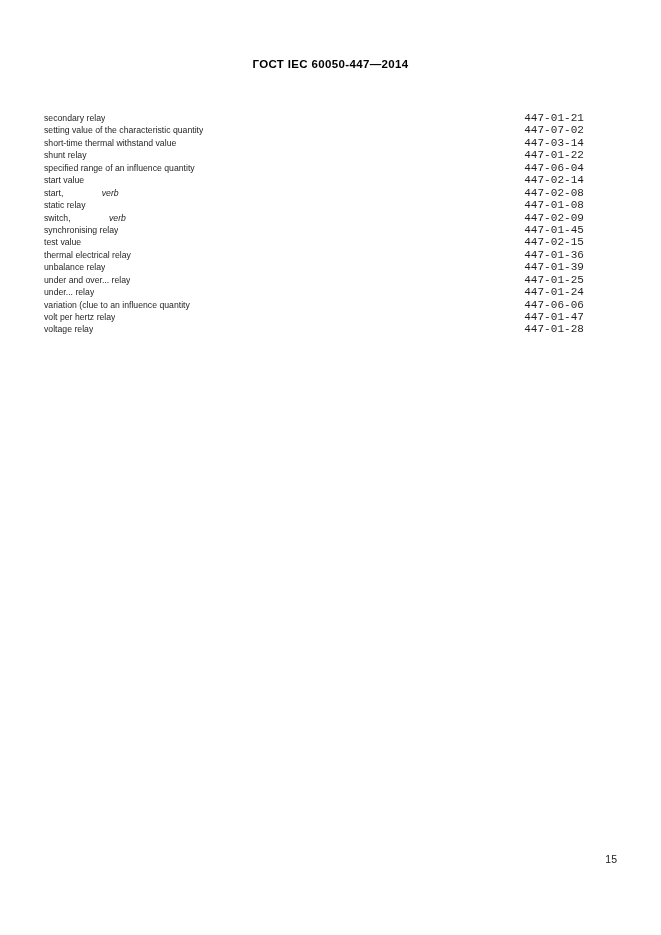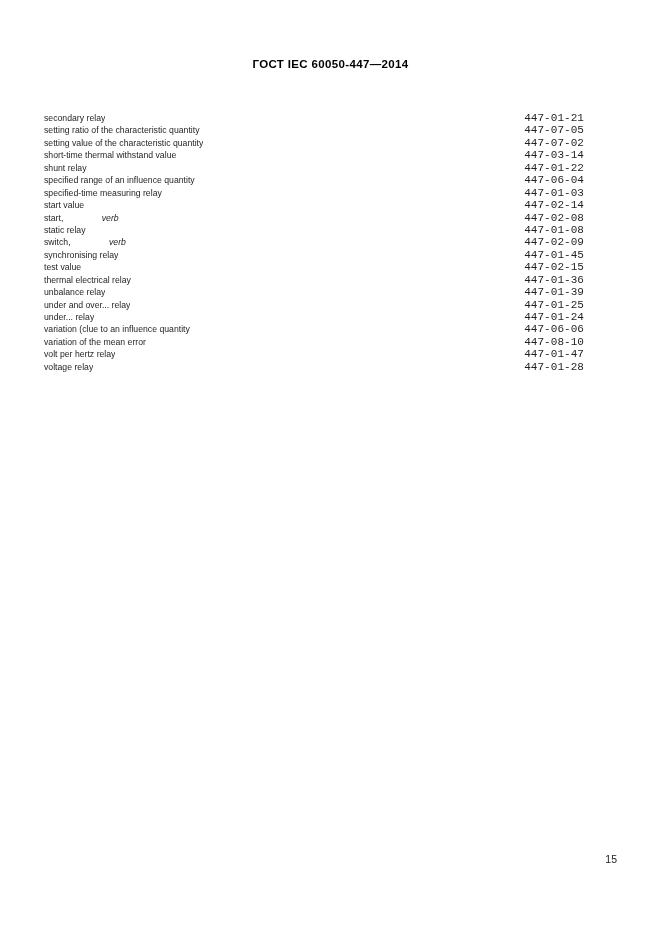--- a/index.html
+++ b/index.html
@@ -84,48 +84,38 @@
 
   <div class="page-header">ГОСТ IEC 60050-447—2014</div>
 
   <div class="index-list">
       <div class="index-entry">
         <span class="entry-term">secondary relay</span>
         <span class="entry-filler"></span>
         <span class="entry-code">447-01-21</span>
       </div>
       <div class="index-entry">
-        <span class="entry-term">setting ratio of the characteristic quantity</span>
-        <span class="entry-filler"></span>
-        <span class="entry-code">447-07-05</span>
-      </div>
-      <div class="index-entry">
         <span class="entry-term">setting value of the characteristic quantity</span>
         <span class="entry-filler"></span>
         <span class="entry-code">447-07-02</span>
       </div>
       <div class="index-entry">
         <span class="entry-term">short-time thermal withstand value</span>
         <span class="entry-filler"></span>
         <span class="entry-code">447-03-14</span>
       </div>
       <div class="index-entry">
         <span class="entry-term">shunt relay</span>
         <span class="entry-filler"></span>
         <span class="entry-code">447-01-22</span>
       </div>
       <div class="index-entry">
         <span class="entry-term">specified range of an influence quantity</span>
         <span class="entry-filler"></span>
         <span class="entry-code">447-06-04</span>
-      </div>
-      <div class="index-entry">
-        <span class="entry-term">specified-time measuring relay</span>
-        <span class="entry-filler"></span>
-        <span class="entry-code">447-01-03</span>
       </div>
       <div class="index-entry">
         <span class="entry-term">start value</span>
         <span class="entry-filler"></span>
         <span class="entry-code">447-02-14</span>
       </div>
       <div class="index-entry">
         <span class="entry-term">start, <span class="verb">verb</span></span>
         <span class="entry-filler"></span>
         <span class="entry-code">447-02-08</span>
@@ -169,25 +159,20 @@
         <span class="entry-term">under... relay</span>
         <span class="entry-filler"></span>
         <span class="entry-code">447-01-24</span>
       </div>
       <div class="index-entry">
         <span class="entry-term">variation (clue to an influence quantity</span>
         <span class="entry-filler"></span>
         <span class="entry-code">447-06-06</span>
       </div>
       <div class="index-entry">
-        <span class="entry-term">variation of the mean error</span>
-        <span class="entry-filler"></span>
-        <span class="entry-code">447-08-10</span>
-      </div>
-      <div class="index-entry">
         <span class="entry-term">volt per hertz relay</span>
         <span class="entry-filler"></span>
         <span class="entry-code">447-01-47</span>
       </div>
       <div class="index-entry">
         <span class="entry-term">voltage relay</span>
         <span class="entry-filler"></span>
         <span class="entry-code">447-01-28</span>
       </div>
     </div>

